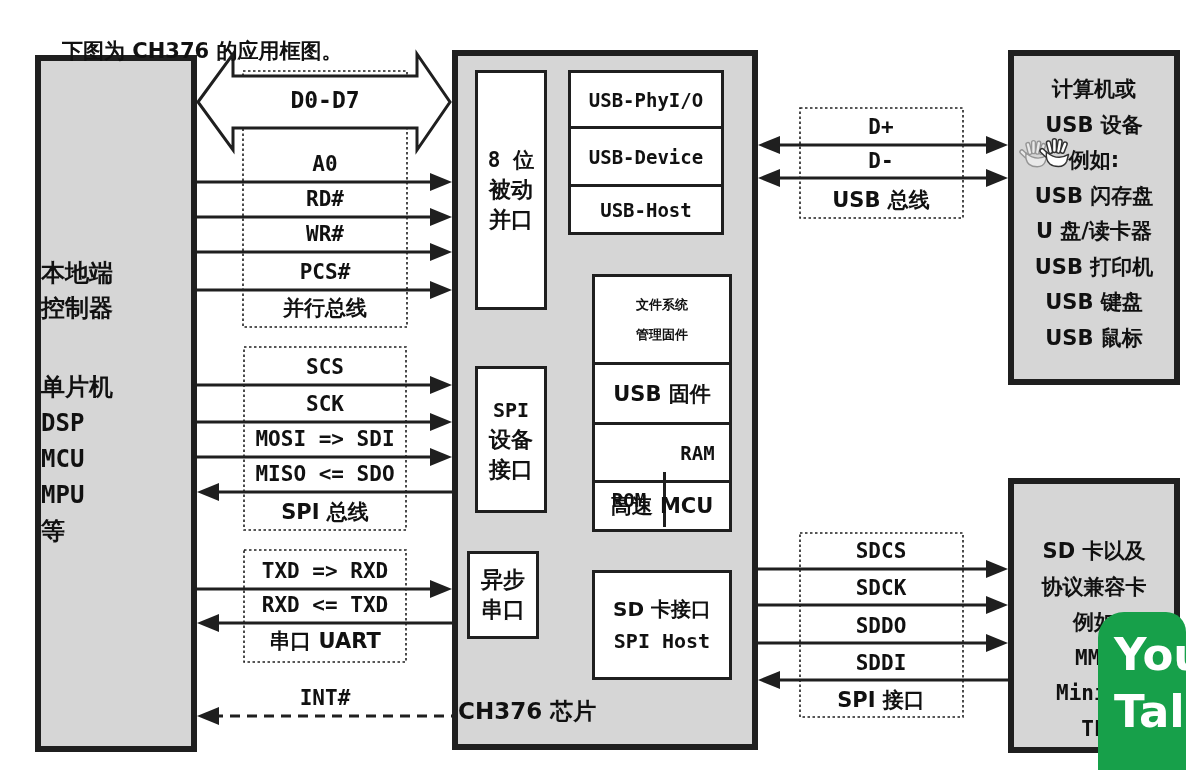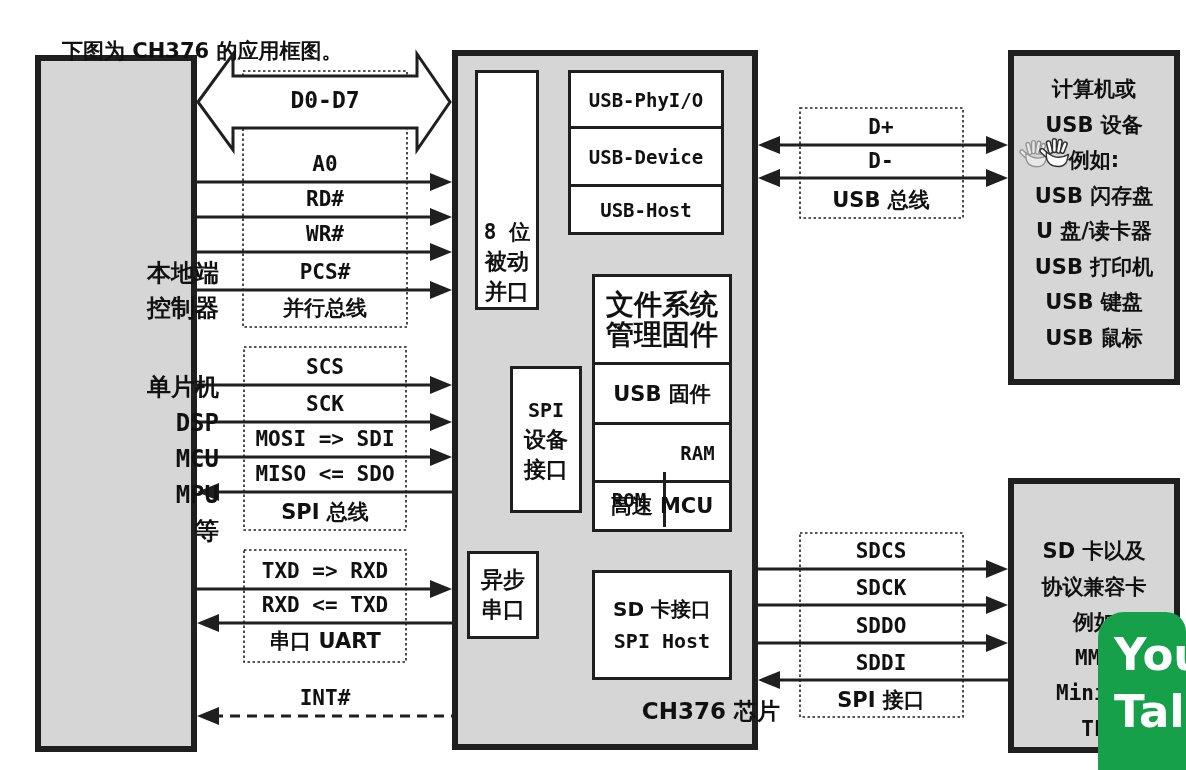--- a/index.html
+++ b/index.html
@@ -13,21 +13,21 @@
   .mono{font-family:"DejaVu Sans Mono",monospace;}
   .sig{position:absolute;transform:translate(-50%,-50%);white-space:nowrap;z-index:4;
        font:600 21px "DejaVu Sans Mono",monospace;}
   .sigcn{font-family:"DejaVu Sans","DejaVu Sans Mono",sans-serif;}
   .stackrow{width:100%;display:flex;align-items:center;justify-content:center;
             font:600 19px "DejaVu Sans Mono",monospace;}
   .bt{border-top:3px solid #1f1f1f;}
   svg.layer{position:absolute;left:0;top:0;z-index:1;}
   .boxlayer{z-index:2;}
   .title{position:absolute;left:62px;top:8px;font:600 21px "DejaVu Sans",sans-serif;z-index:4;margin-top:29px;}
-  .centerlines{width:100%;text-align:right;position:absolute;padding-left:28px;}
+  .centerlines{width:100%;text-align:left;position:absolute;}
   .overlay{position:absolute;left:1098px;top:612px;width:88px;height:158px;z-index:10;
            border-radius:26px 20px 0 0;color:#fff;overflow:hidden;}
   .overlay .t{padding:14px 0 0 16px;font:600 45px "DejaVu Sans",sans-serif;line-height:57px;}
   .cursor{position:absolute;z-index:11;}
 </style>
 </head>
 <body>
 
 <div id="canvas">
 
@@ -106,46 +106,46 @@
       <div>单片机</div>
       <div class="mono">DSP</div>
       <div class="mono">MCU</div>
       <div class="mono">MPU</div>
       <div>等</div>
     </div>
   </div>
 
   <div class="abs gbox boxlayer" style="left: 452px; top: 50px; width: 306px; height: 700px; background: rgb(214, 214, 214); border-color: rgb(31, 31, 31);">
 
-    <div class="abs inner cn" style="left:17px;top:14px;width:64px;height:240px;justify-content:flex-end;">
+    <div class="abs inner cn" style="left:17px;top:14px;width:72px;height:240px;">
       <div class="mono" style="font-size:21px">8 位</div>
       <div>被动</div>
       <div>并口</div>
     </div>
 
     <div class="abs inner" style="left:110px;top:14px;width:156px;height:165px;justify-content:flex-start;">
       <div class="stackrow" style="height:53px;">USB-PhyI/O</div>
       <div class="stackrow bt" style="height:55px;">USB-Device</div>
       <div class="stackrow bt" style="flex:1;">USB-Host</div>
     </div>
 
     <div class="abs inner" style="left:134px;top:218px;width:140px;height:258px;justify-content:flex-start;">
-      <div class="stackrow" style="height:85px;flex-direction:column;font-family:'DejaVu Sans',sans-serif;font-size:28px;line-height:30px;">
+      <div class="stackrow" style="height:85px;flex-direction:column;font-family:'DejaVu Sans',sans-serif;font-size:13px;line-height:30px;">
         <div>文件系统</div>
         <div>管理固件</div>
       </div>
       <div class="stackrow bt" style="height:57px;font-family:'DejaVu Sans',sans-serif;font-size:21px;">USB 固件</div>
       <div class="bt" style="width:100%;height:55px;display:flex;">
         <div class="stackrow" style="width:68px;border-right:3px solid #1f1f1f;height:100%;margin-top:47px;">ROM</div>
         <div class="stackrow" style="flex:1;height:100%;">RAM</div>
       </div>
       <div class="stackrow bt" style="flex:1;font-family:'DejaVu Sans',sans-serif;font-size:21px;">高速 MCU</div>
     </div>
 
-    <div class="abs inner cn" style="left:17px;top:310px;width:72px;height:147px;margin-left:35px;">
+    <div class="abs inner cn" style="left:17px;top:310px;width:72px;height:147px;">
       <div class="mono" style="font-size:20px">SPI</div>
       <div>设备</div>
       <div>接口</div>
     </div>
 
     <div class="abs inner cn" style="left:9px;top:495px;width:72px;height:88px;">
       <div>异步</div>
       <div>串口</div>
     </div>
 

